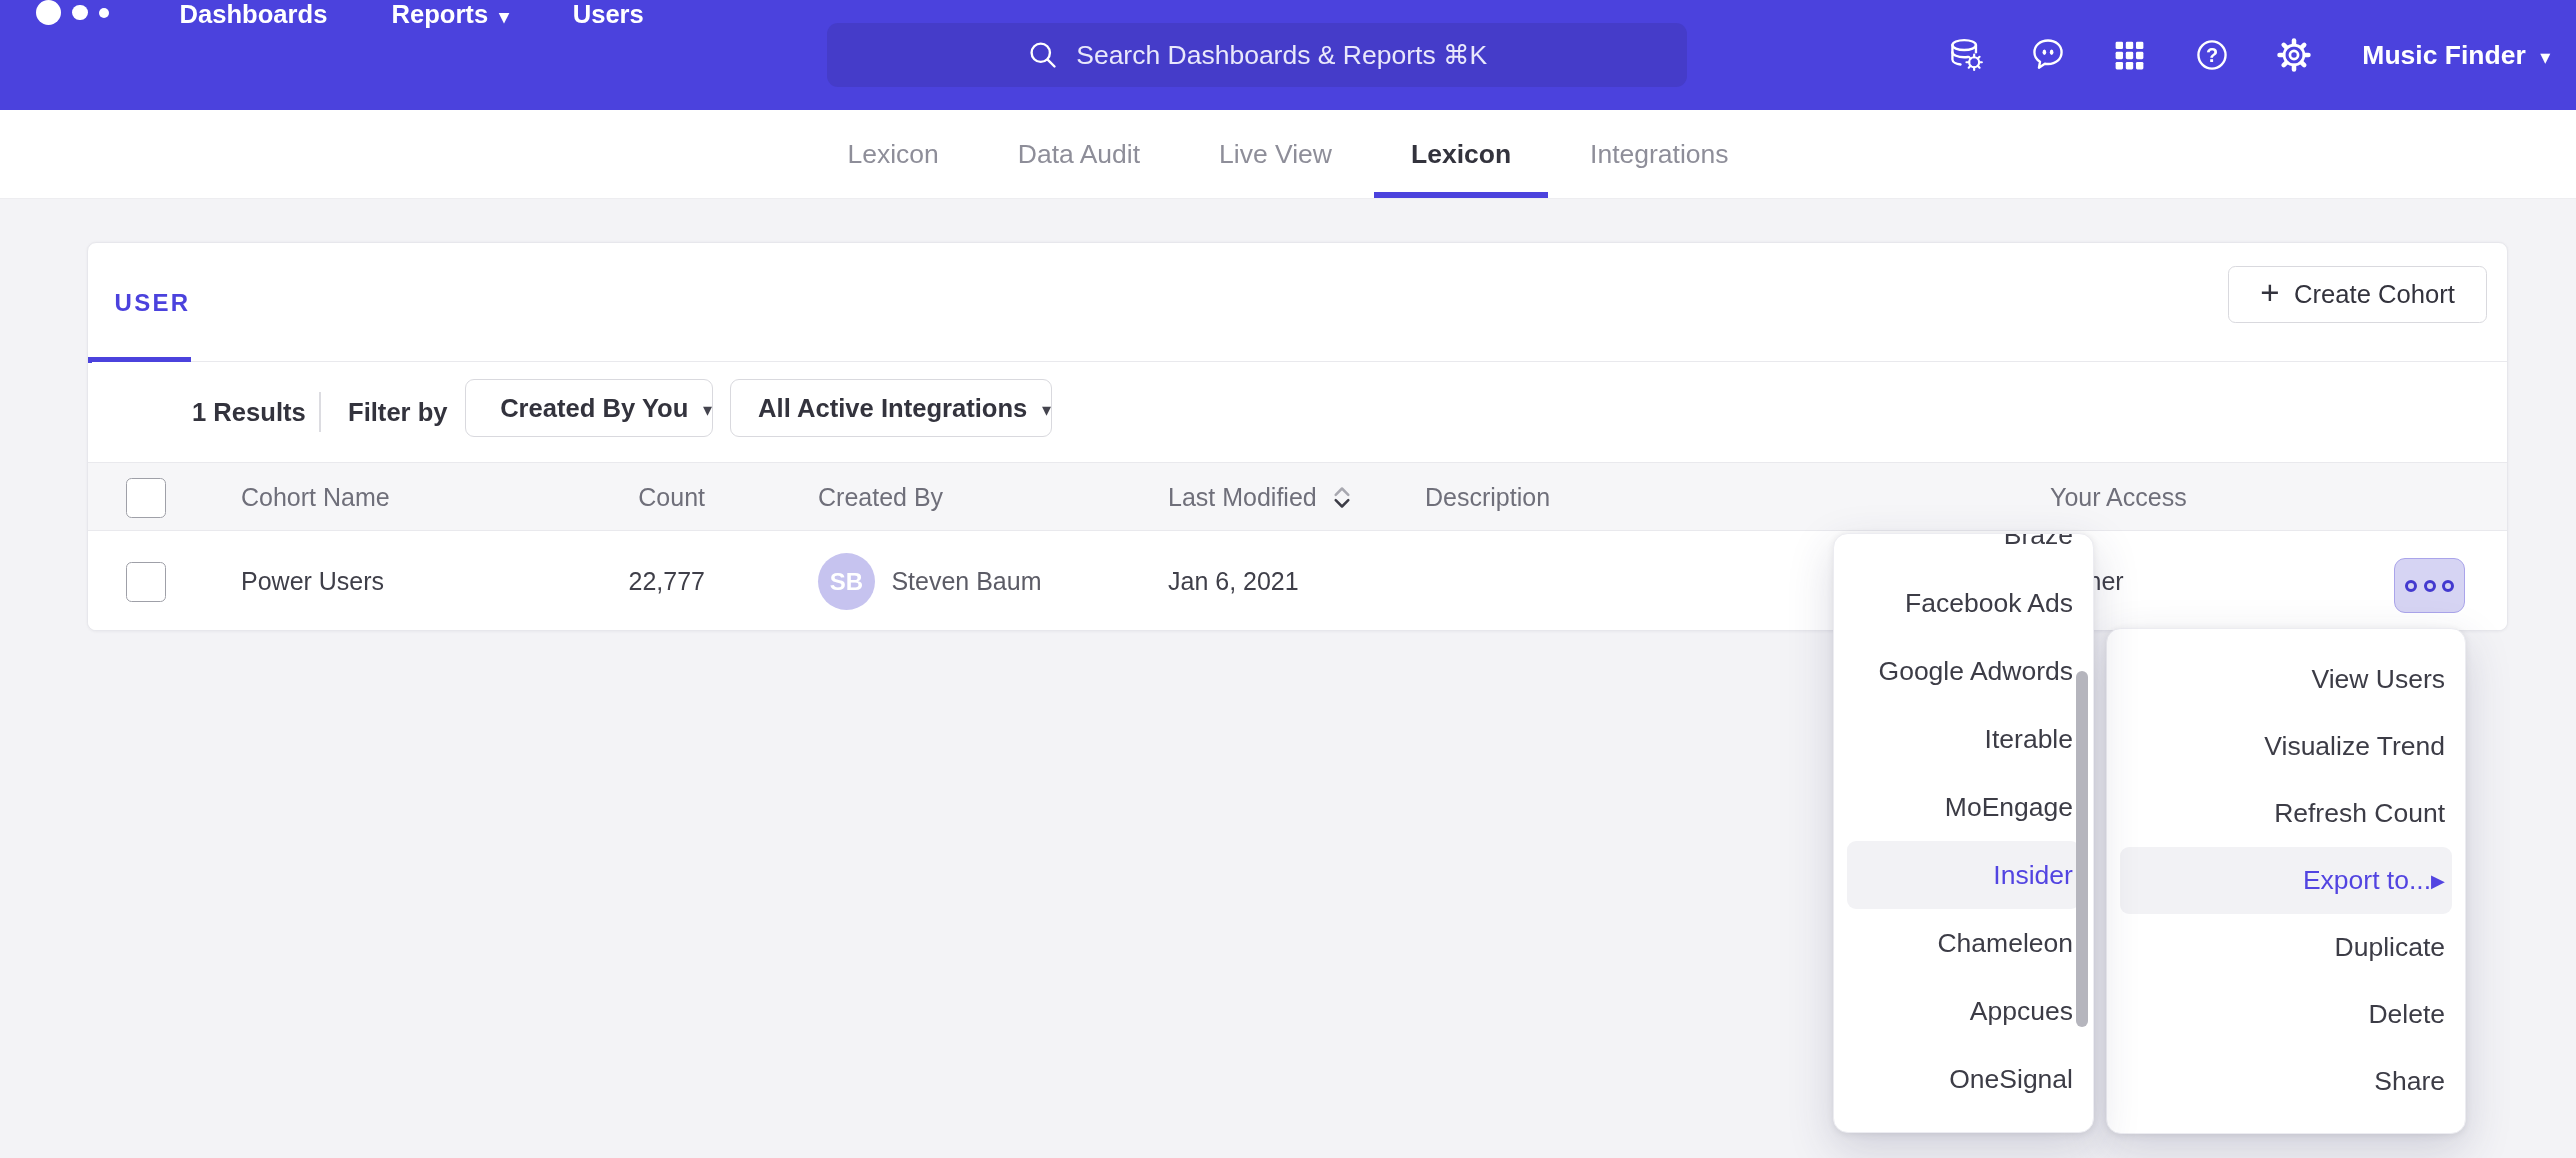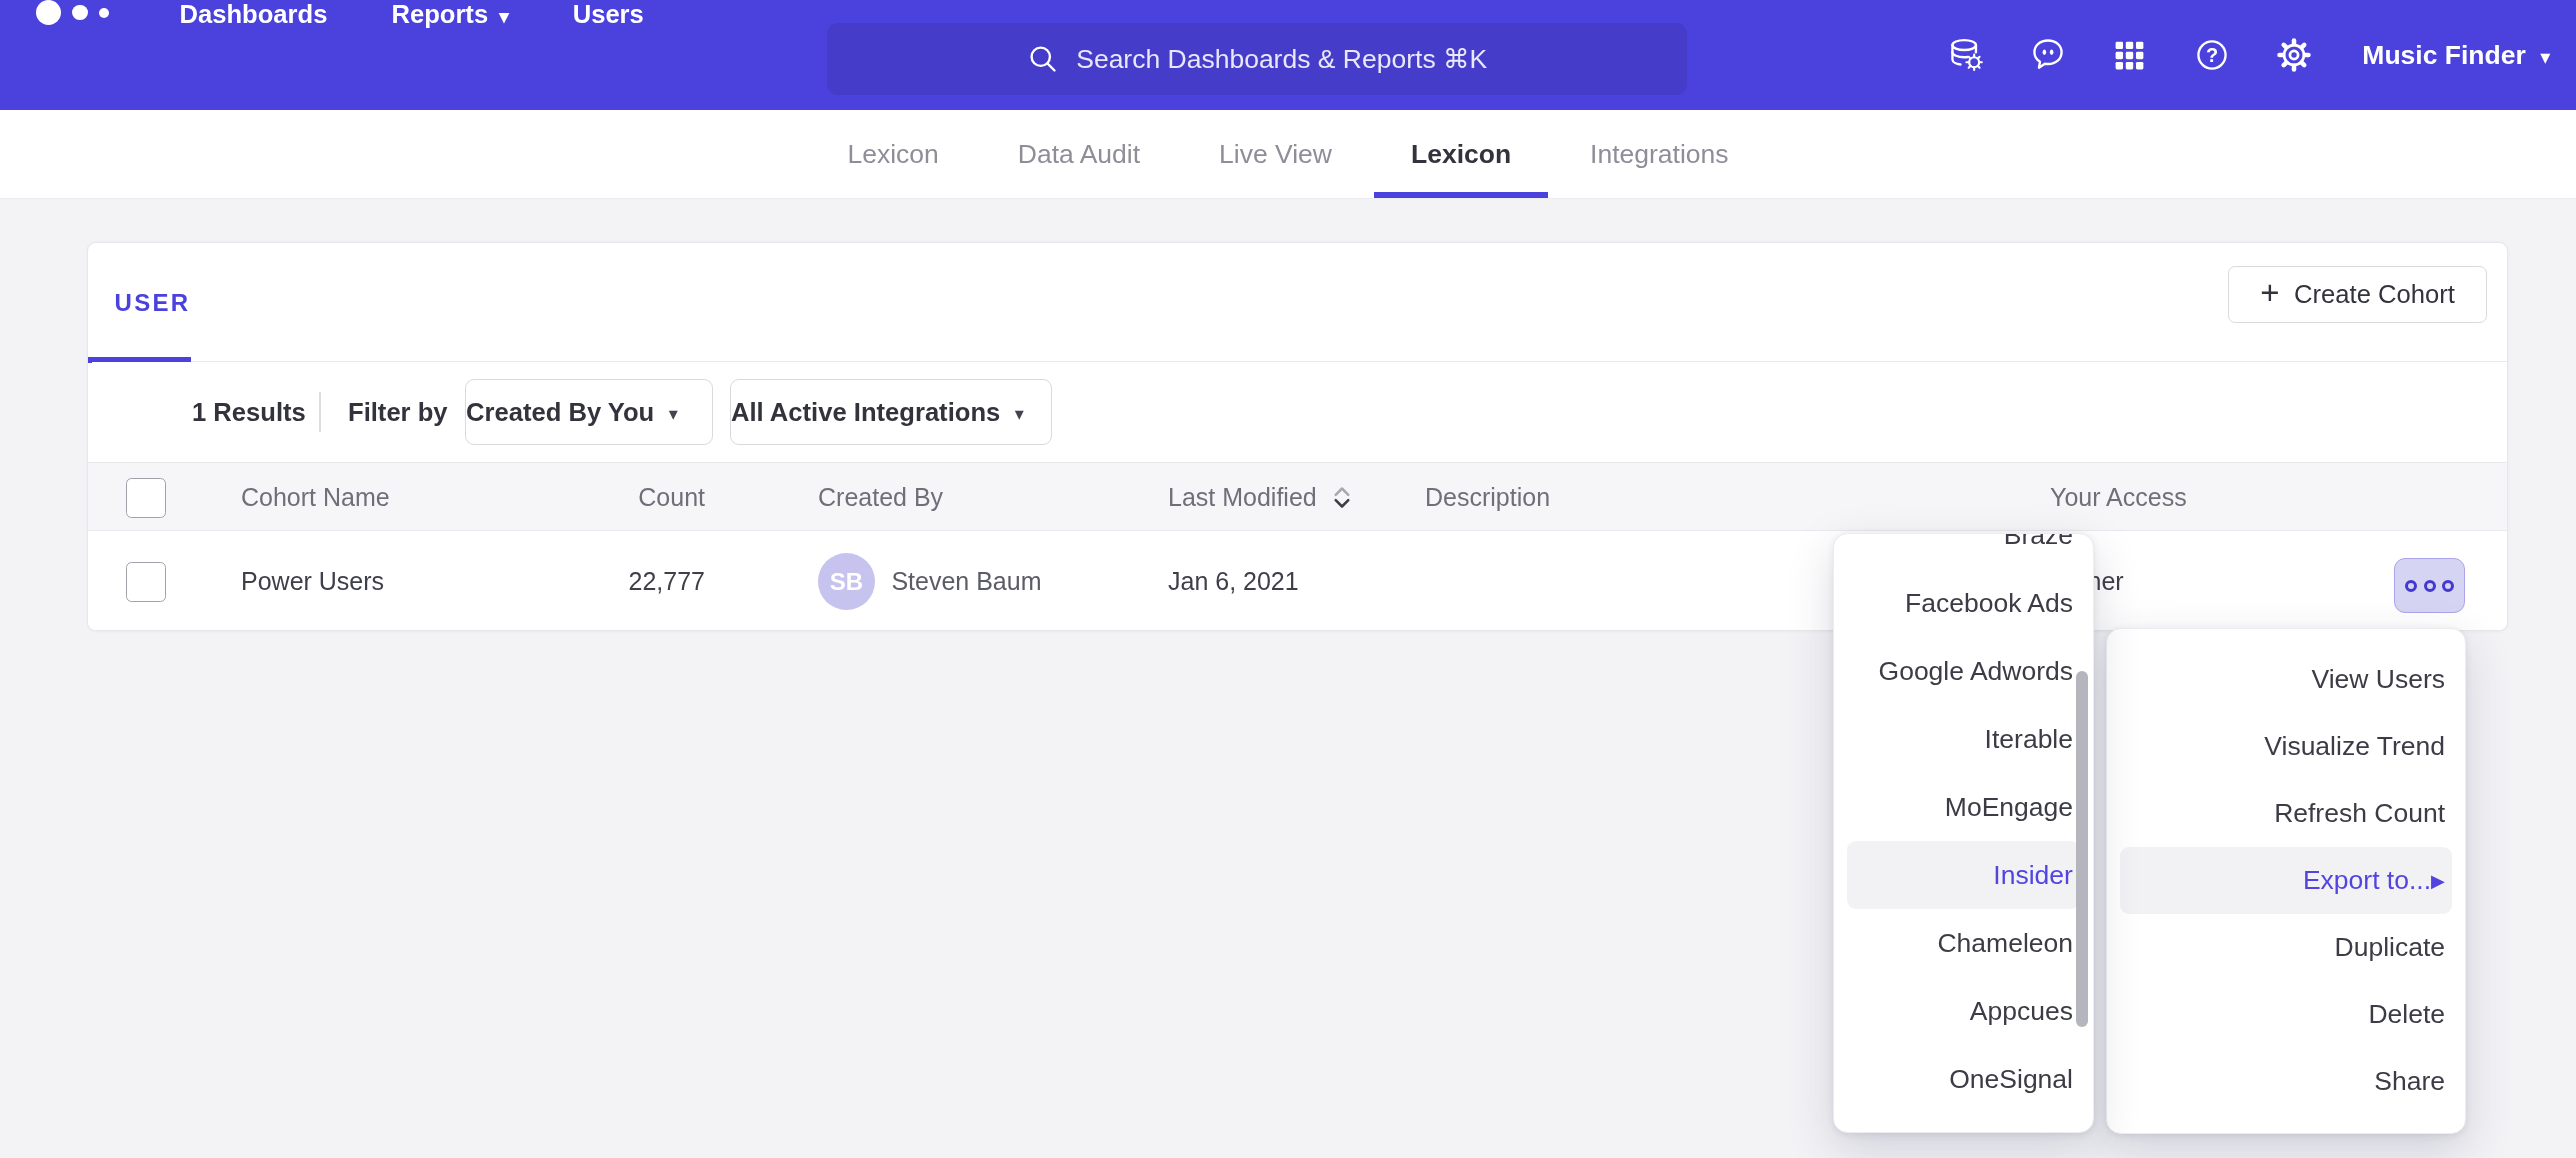--- a/index.html
+++ b/index.html
@@ -10,21 +10,21 @@
   
   .topnav { position:absolute; top:0; left:0; width:2576px; height:110px; background:#4b42dd; display:flex; align-items:flex-start; padding:0 27px; z-index:10; }
   .logo { display:flex; align-items:center; gap:11px; margin-left:9px; margin-right:71px; cursor:pointer; }
   .logo .d1 { width:25px; height:25px; border-radius:50%; background:#fff; }
   .logo .d2 { width:15.5px; height:15.5px; border-radius:50%; background:#fff; }
   .logo .d3 { width:10px; height:10px; border-radius:50%; background:#fff; }
   .nav-links { display:flex; align-items:center; gap:64px; }
   .nav-link { color:#fff; font-size:25.6px; font-weight:600; display:flex; align-items:center; gap:11px; cursor:pointer; white-space:nowrap; }
   .nav-link .caret { display:none; font-size:19px; line-height:1; padding-top:3.7px; }
   .nav-link.has-caret .caret { display:inline-block; }
-  .nav-search { position:absolute; left:827px; top:23px; width:860px; height:72px; background:#453cc9; border-radius:11px; display:flex; align-items:center; justify-content:center; gap:16.4px; cursor:text; }
+  .nav-search { position:absolute; left:827px; top:23px; width:860px; height:64px; background:#453cc9; border-radius:11px; display:flex; align-items:center; justify-content:center; gap:16.4px; cursor:text; }
   .nav-search svg { flex:0 0 auto; }
   .nav-search .ph { color:#e9e8fb; font-size:26.5px; font-weight:400; }
   .nav-right { position:absolute; right:25.6px; top:0; height:110px; display:flex; align-items:center; gap:44px; }
   .nav-icon { width:38px; height:38px; display:flex; align-items:center; justify-content:center; cursor:pointer; }
   .project-switcher { display:flex; align-items:center; gap:14.6px; cursor:pointer; margin-left:5.5px; }
   .project-name { color:#fff; font-size:26.5px; font-weight:700; white-space:nowrap; }
   .project-switcher .caret { color:#fff; font-size:20px; padding-top:3.7px; }
 
   
   .tabbar { position:absolute; top:110px; left:0; width:2576px; height:89px; background:#fff; border-bottom:0.9px solid #ededf0; display:flex; align-items:stretch; justify-content:center; gap:79px; z-index:5; }
@@ -40,21 +40,21 @@
   .user-tab-underline { position:absolute; left:0; bottom:-0.9px; width:103px; height:5.5px; background:#4b42dd; }
   .create-btn { position:absolute; right:20px; top:23px; width:259px; height:57px; border:1.8px solid #d9d9de; border-radius:7.3px; background:#fff; display:flex; align-items:center; justify-content:center; gap:14.6px; cursor:pointer; }
   .create-btn .plus { font-size:33px; font-weight:400; color:#33333d; line-height:1; padding-bottom:3.7px; }
   .create-btn .lbl { font-size:25.6px; font-weight:500; color:#33333d; white-space:nowrap; }
 
   .filter-bar { position:absolute; top:119px; left:4px; right:0; height:100px; background:#fff; }
   .fb-text { position:absolute; top:0; height:100px; display:flex; align-items:center; font-size:25.6px; font-weight:600; color:#33333d; white-space:nowrap; }
   .results { left:100px; }
   .vdiv { position:absolute; left:227px; top:30px; width:1.8px; height:40px; background:#dcdce1; }
   .filter-by { left:256px; }
-  .dd { position:absolute; top:17.4px; height:66px; border:1.8px solid #d9d9de; border-radius:9px; background:#fff; display:flex; align-items:center; justify-content:flex-start; gap:14.6px; cursor:pointer; }
+  .dd { position:absolute; top:17.4px; height:58px; border:1.8px solid #d9d9de; border-radius:9px; background:#fff; display:flex; align-items:center; justify-content:flex-end; gap:14.6px; cursor:pointer; }
   .dd .lbl { font-size:25.6px; font-weight:600; color:#33333d; white-space:nowrap; }
   .dd .caret { font-size:18px; color:#44444e; padding-top:3.7px; }
   .dd1 { left:373px; width:248px; }
   .dd2 { left:638px; width:322px; }
   .cohort-search { position:absolute; right:38px; top:14.6px; width:530px; height:71px; background:#f1f1f4; border-radius:11px; display:flex; align-items:center; padding-left:24px; gap:16.4px; }
   .cohort-search input { border:none; outline:none; background:transparent; font-family:"Liberation Sans",sans-serif; font-size:26.5px; color:#3f3f49; width:402px; }
   .cohort-search input::placeholder { color:#9a9aa4; }
 
   .thead { position:absolute; top:219px; left:0; right:0; height:69px; background:#f6f6f8; border-top:0.9px solid #e9e9ed; border-bottom:0.9px solid #e9e9ed; }
   .thead .cell { position:absolute; top:0; height:69px; display:flex; align-items:center; font-size:25px; color:#6f6f7a; white-space:nowrap; }

